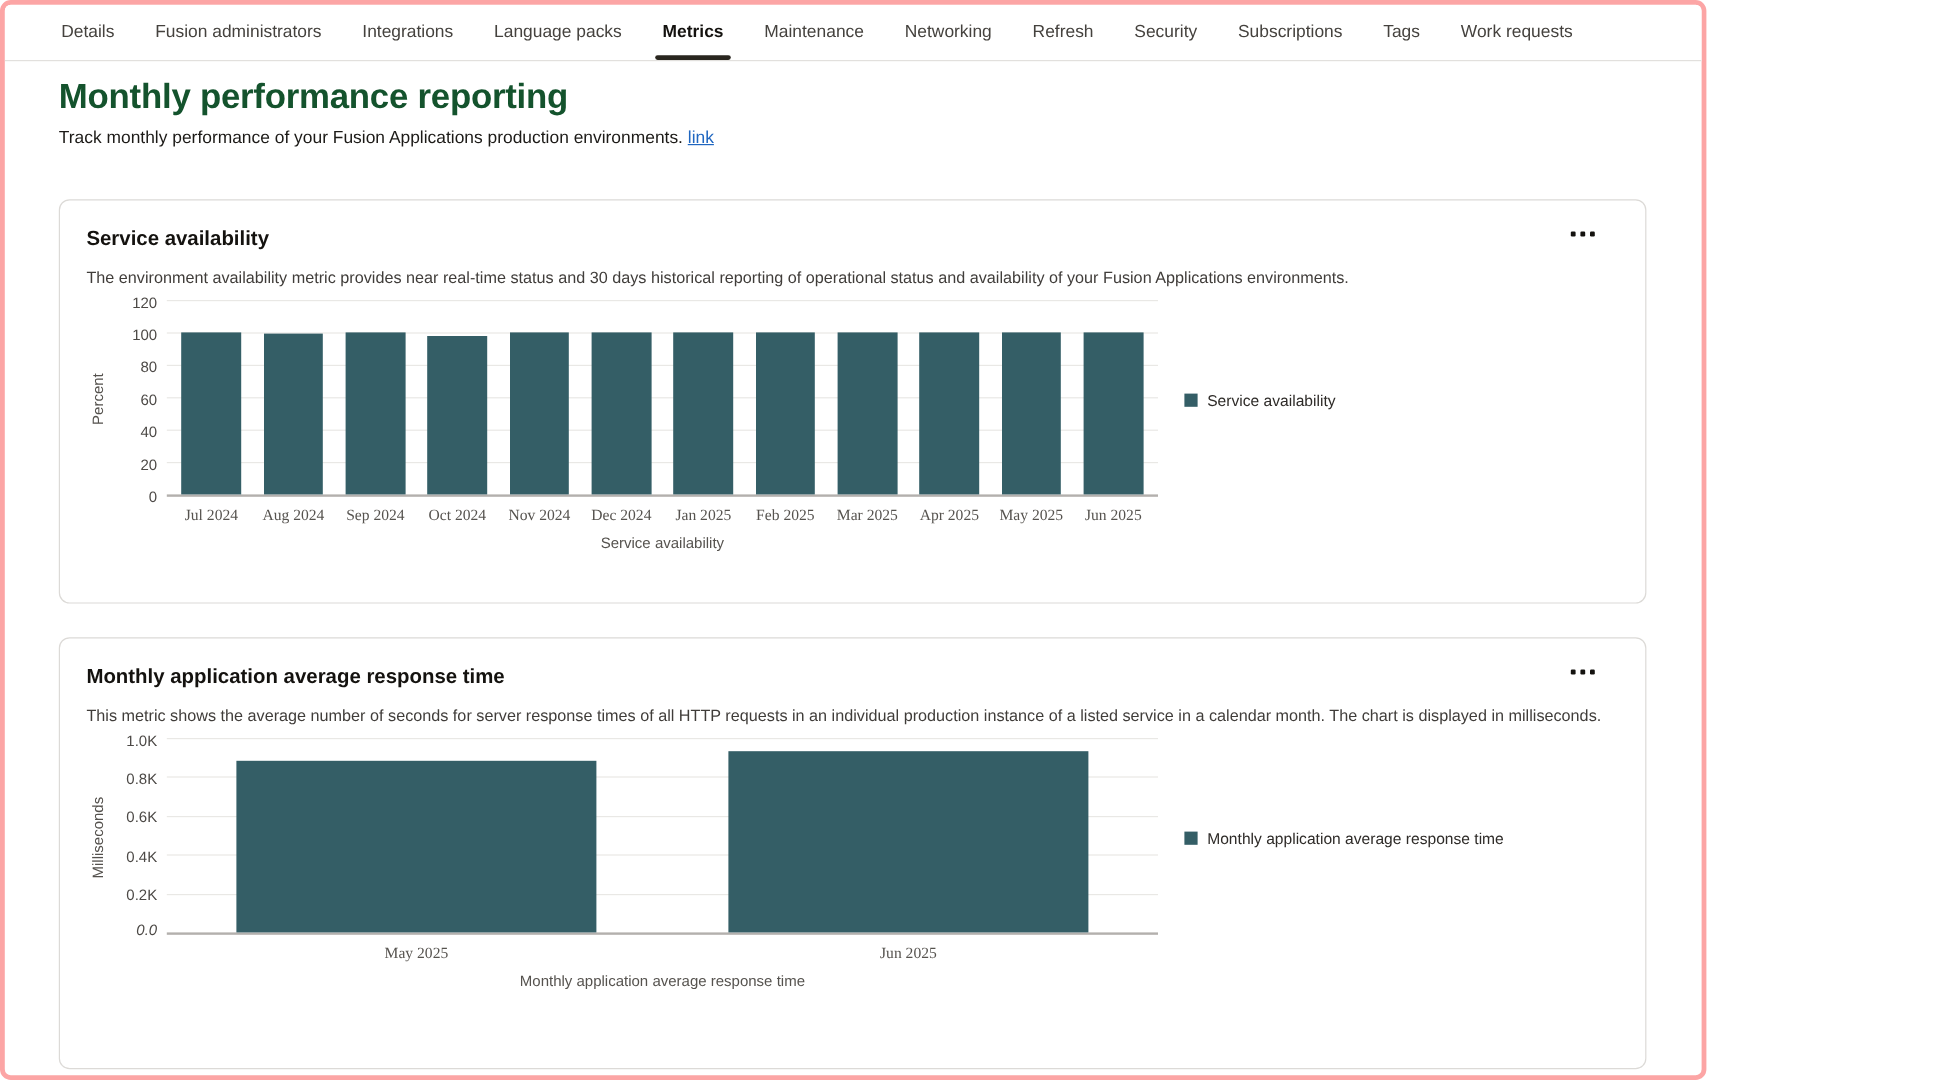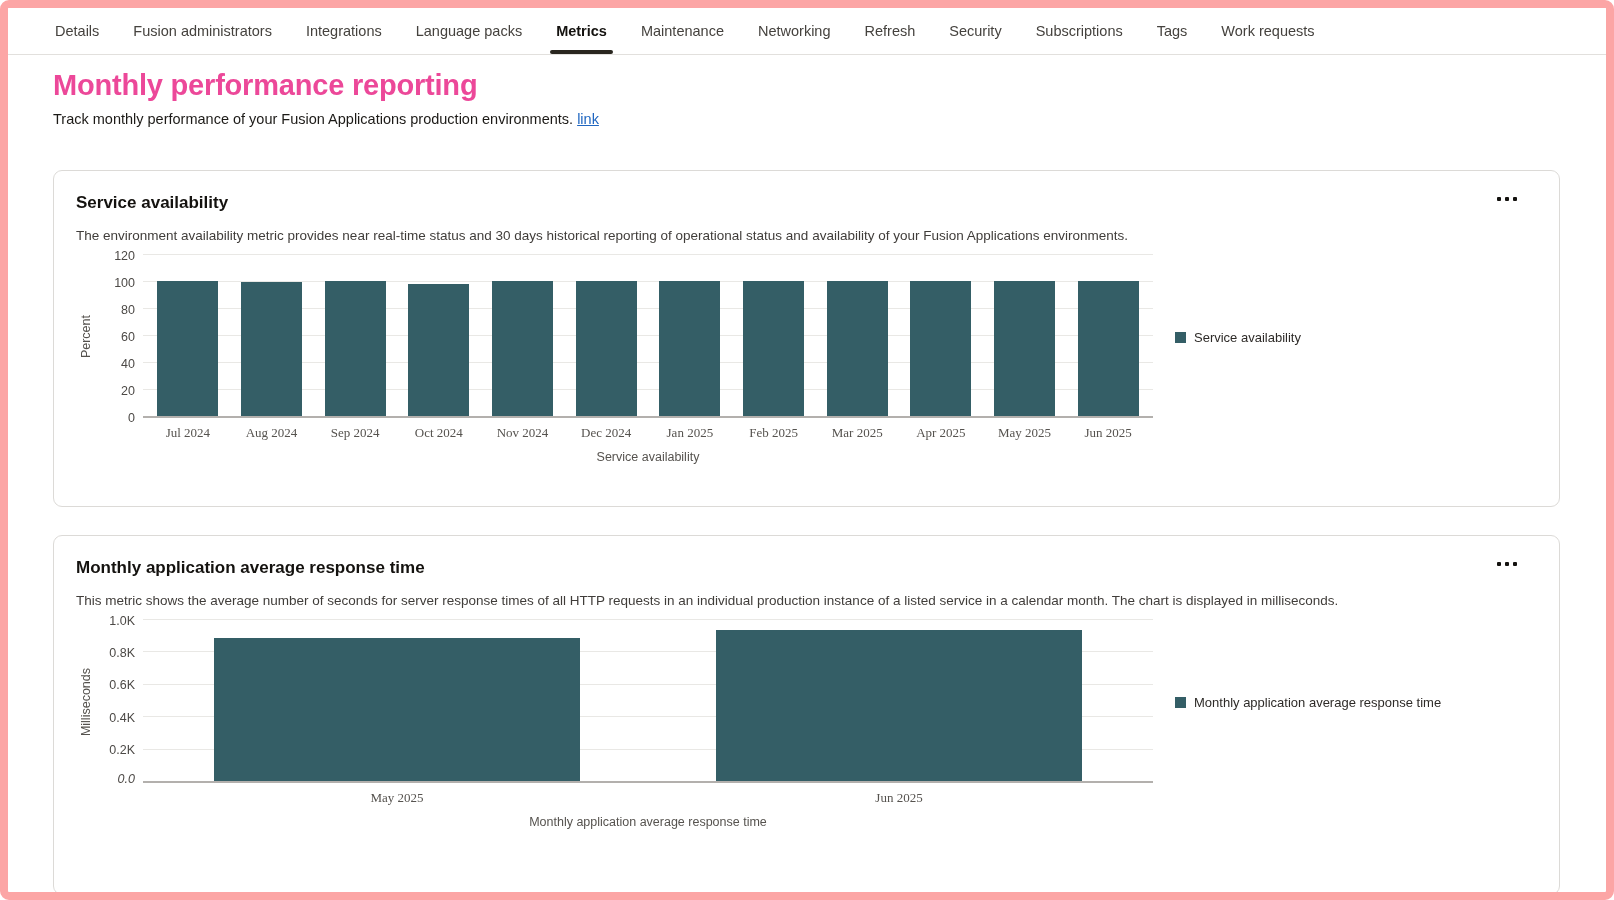--- a/index.html
+++ b/index.html
@@ -1,33 +1,33 @@
 <!DOCTYPE html>
 <html style="--bar: #345E66; --link: #1F66C0;"><head>
 <meta charset="utf-8">
 <style>
   * { margin:0; padding:0; box-sizing:border-box; }
   html,body { background:#ffffff; }
   body { font-family:"Liberation Sans","DejaVu Sans",sans-serif; color:#161513; }
 
-  .screen { position:relative; width:1614px; height:900px; background:#fff;
-            border:8px solid #fca5a5; border-radius:9px; overflow:hidden; }
+  .screen { position:relative; width:1422px; height:900px; background:#fff;
+            border:4px solid #fca5a5; border-radius:9px; overflow:hidden; }
 
   
   .tabbar { display:flex; align-items:stretch; height:47px; border-bottom:1px solid #e2e0dd;
             padding-left:30px; background:#fff; }
   .tab { position:relative; display:flex; align-items:center; padding:0 17px;
          font-size:14.5px; color:#45423e; background:none; border:none; cursor:pointer;
          font-family:inherit; white-space:nowrap; }
   .tab.active { color:#14120f; font-weight:700; }
   .tab.active::after { content:""; position:absolute; left:11px; right:11px; bottom:0;
                        height:4px; border-radius:3px; background:#29261f; }
 
   main { padding:0 46px 0 45px; }
-  .page-title { margin-top:14px; font-size:29px; font-weight:700; letter-spacing:-.2px; color:#ec4899; }
+  .page-title { margin-top:14px; font-size:29px; font-weight:700; letter-spacing:-.2px; color:#14532d; }
   .page-sub { margin-top:9px; font-size:14.5px; color:#1c1a17; }
   .page-sub a { color:var(--link); cursor:pointer; }
 
   
   .card { border:1px solid #dcdad7; border-radius:9px; background:#fff; padding:22px 34px 0 22px; }
   .card1 { margin-top:43px; height:337px; }
   .card2 { margin-top:28px; height:360px; }
   .card-head { display:flex; justify-content:space-between; align-items:flex-start; }
   .card-title { font-size:17px; font-weight:700; color:#14120f; }
   .menu-btn { display:flex; align-items:center; gap:4px; padding:8px 8px; background:none;

